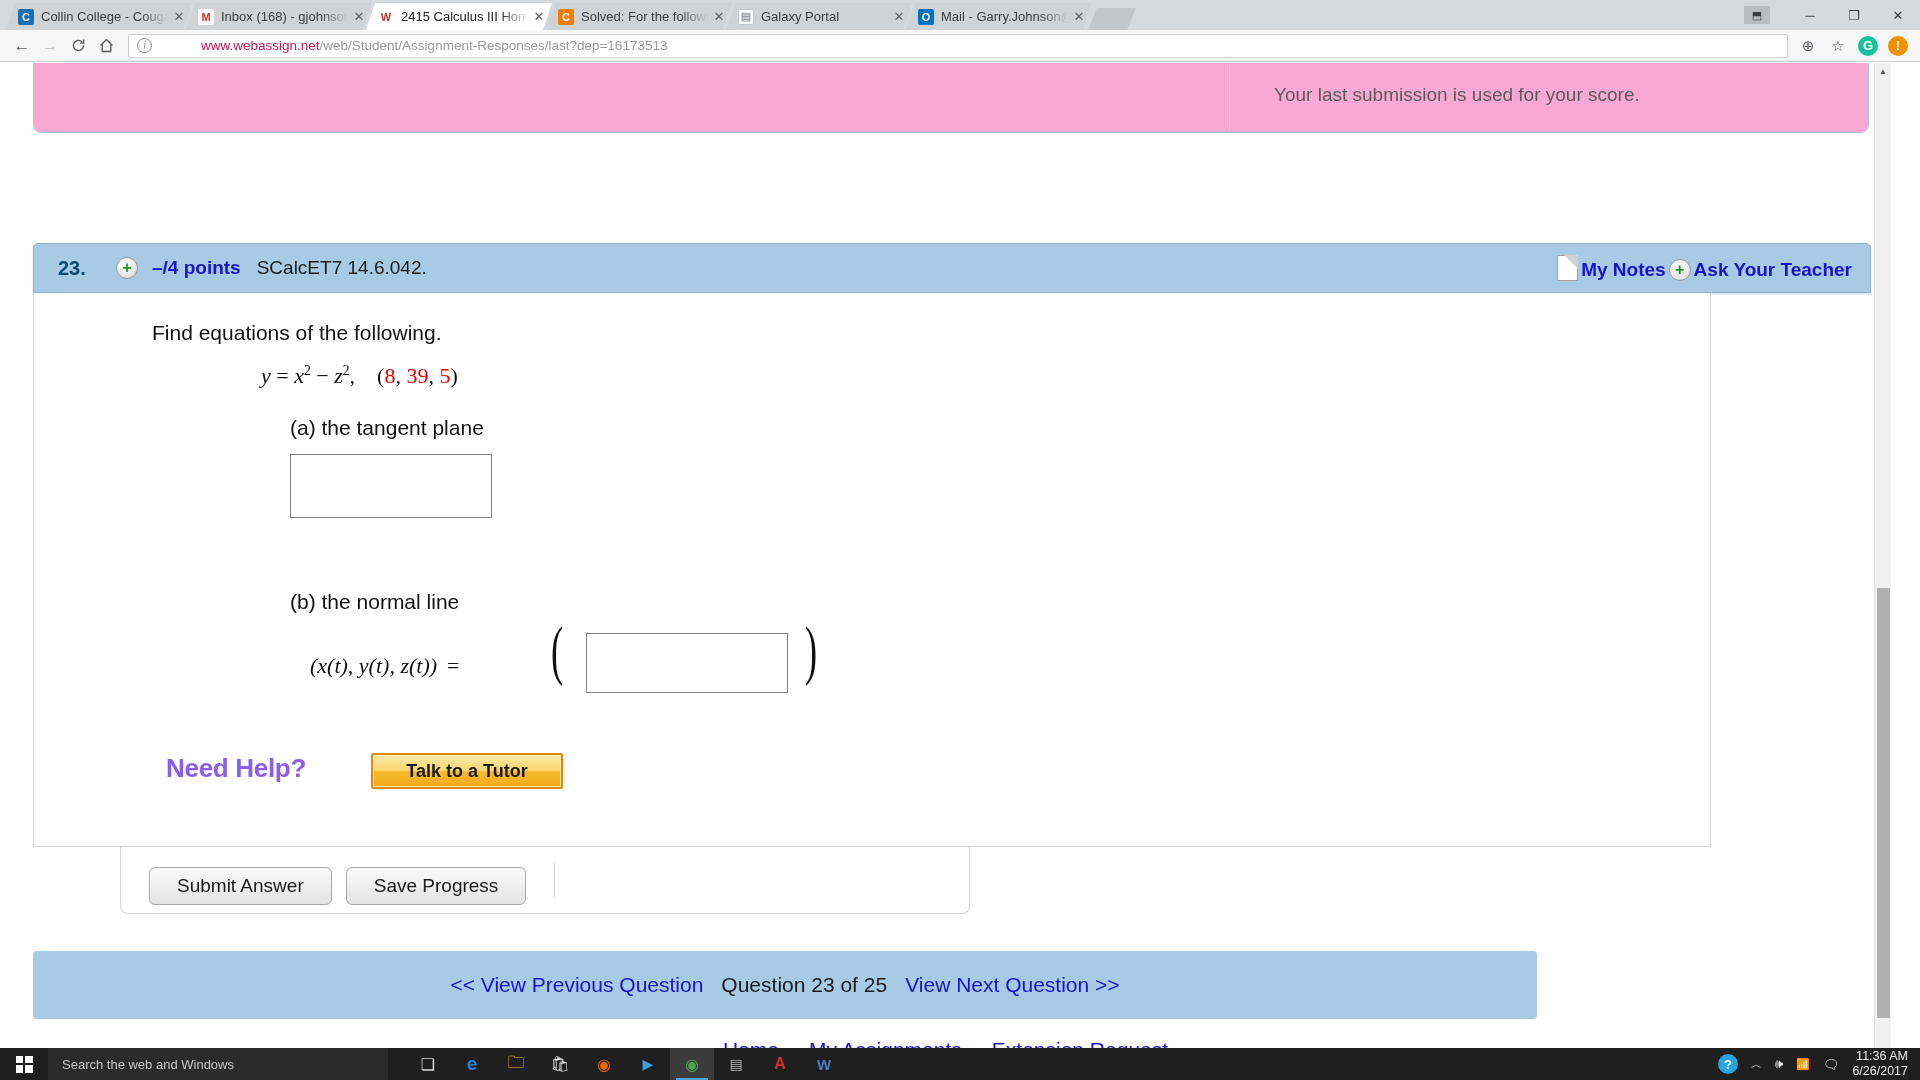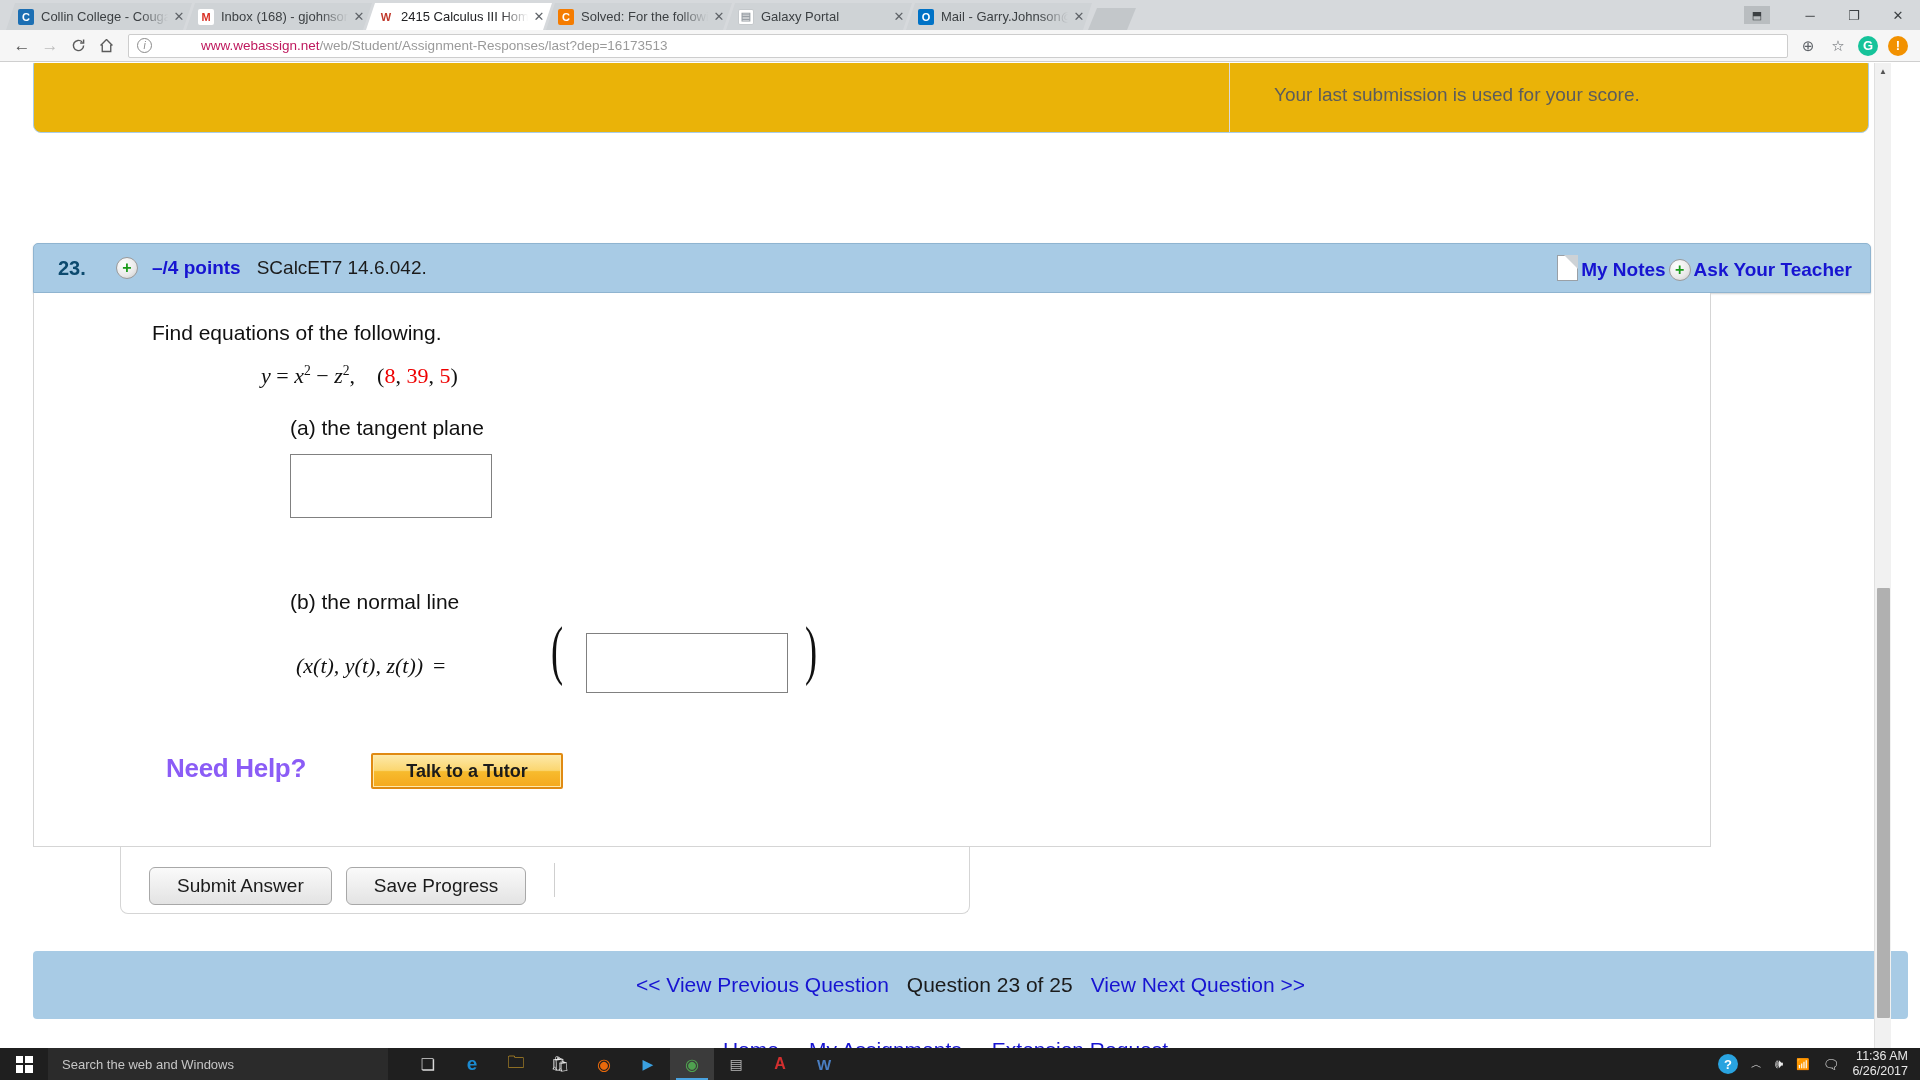--- a/index.html
+++ b/index.html
@@ -122,21 +122,21 @@
   .sb-thumb {
     position: absolute; left: 2px; top: 525px;
     width: 13px; height: 430px; background: #b0b0b0; border-radius: 1px;
   }
 
   
   .top-panel {
     position: absolute; left: 33px; top: -6px;
     width: 1836px; height: 76px;
     border: 1px solid #a9cce8; border-radius: 8px;
-    background: #eab308; display: flex; align-items: center;
+    background: #f9a8d4; display: flex; align-items: center;
   }
   .top-panel .divider-col {
     position: absolute; left: 1195px; top: 0;
     width: 1px; height: 100%; background: #d9d9d9;
   }
   .top-panel .note {
     position: absolute; left: 1240px; top: 50%;
     transform: translateY(-50%);
     font-size: 19px; color: #5c5c5c;
   }
@@ -254,21 +254,21 @@
     font-size: 19px; color: #1b1b1b;
     padding: 7px 27px; border-radius: 6px;
     font-family: "Liberation Sans", sans-serif;
     margin-top: 12px;
   }
   .vdiv { width: 1px; height: 34px; background: #cfcfcf; margin: 0 14px; }
 
   
   .navbar {
     position: absolute; left: 33px; top: 888px;
-    width: 1875px; height: 68px;
+    width: 1504px; height: 68px;
     background: #a8cbe5; border-radius: 4px;
     display: flex; align-items: center; justify-content: center;
     gap: 18px;
   }
   .navlink { font-size: 21px; color: #1714d1; }
   .navcount { font-size: 21px; color: #1b1b1b; }
 
   
   .footer {
     position: absolute; left: 0; top: 975px;
@@ -425,21 +425,21 @@
           <span>−</span>
           <i>z</i><sup>2</sup><span>,</span>
           &nbsp;&nbsp;&nbsp;<span>(</span><span class="pt">8</span><span>, </span><span class="pt">39</span><span>, </span><span class="pt">5</span><span>)</span>
         </div>
 
         <div class="part-label" style="left:256px; top:123px;">(a) the tangent plane</div>
         <div class="ansbox" style="left:256px; top:161px; width:202px; height:64px;" placeholder=""></div>
 
         <div class="part-label" style="left:256px; top:297px;">(b) the normal line</div>
 
-        <div class="normal-line-expr" style="left:262px; top:360px;">
+        <div class="normal-line-expr" style="left:276px; top:360px;">
           <span>(x(t), y(t), z(t))</span><span class="eq">=</span>
         </div>
         <span class="paren" style="left:512px; top:324px;">(</span>
         <div class="ansbox" style="left:552px; top:340px; width:202px; height:60px;" placeholder=""></div>
         <span class="paren" style="left:766px; top:324px;">)</span>
       </div>
 
       <div class="needhelp">Need Help?</div>
       <div class="tutor-btn">Talk to a Tutor</div>
 

